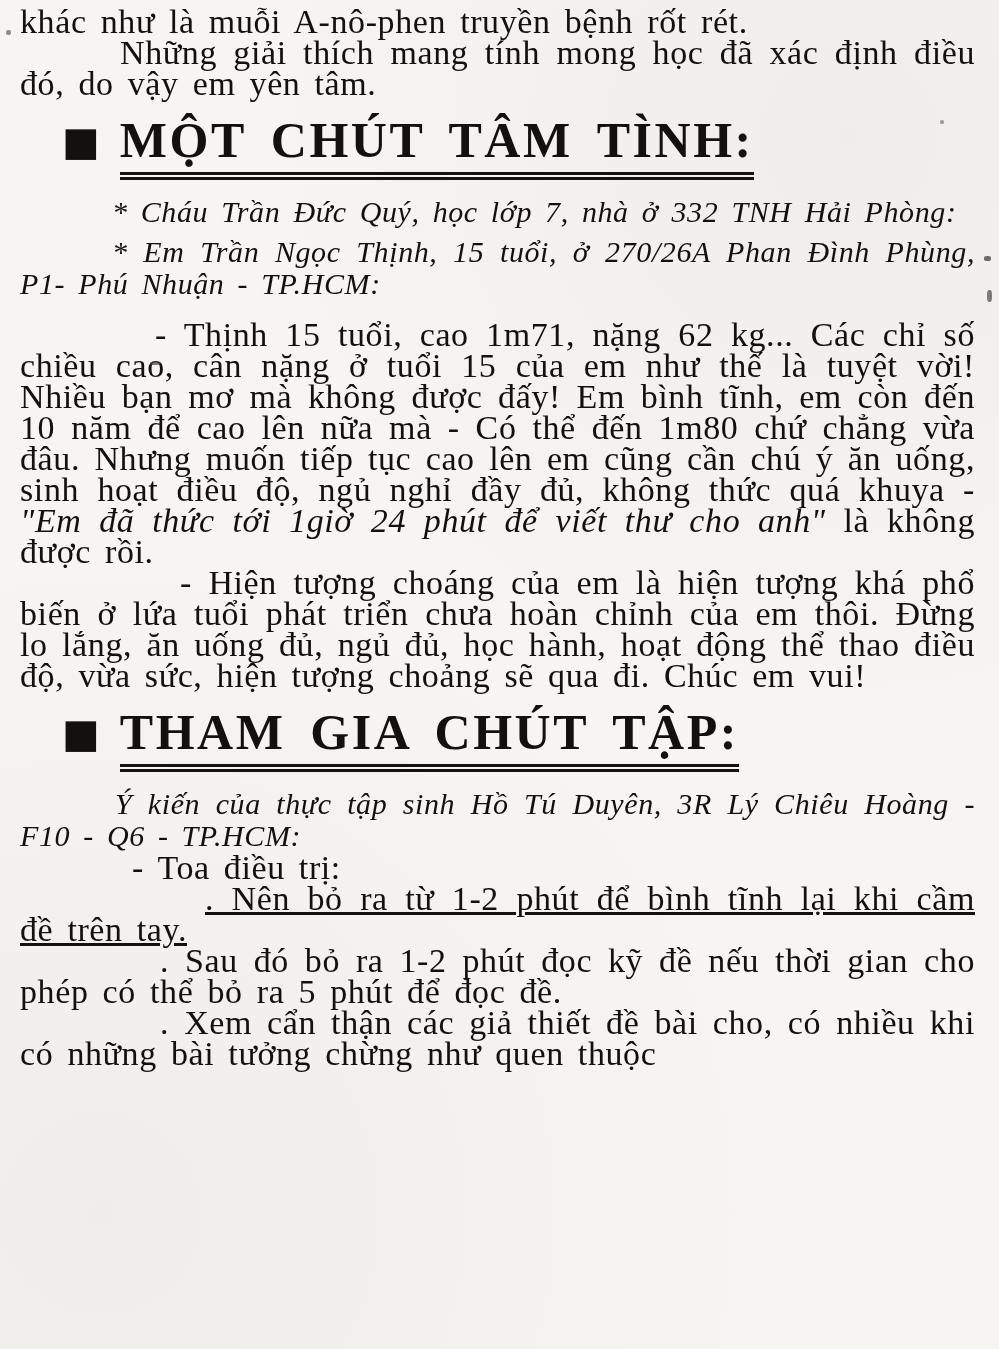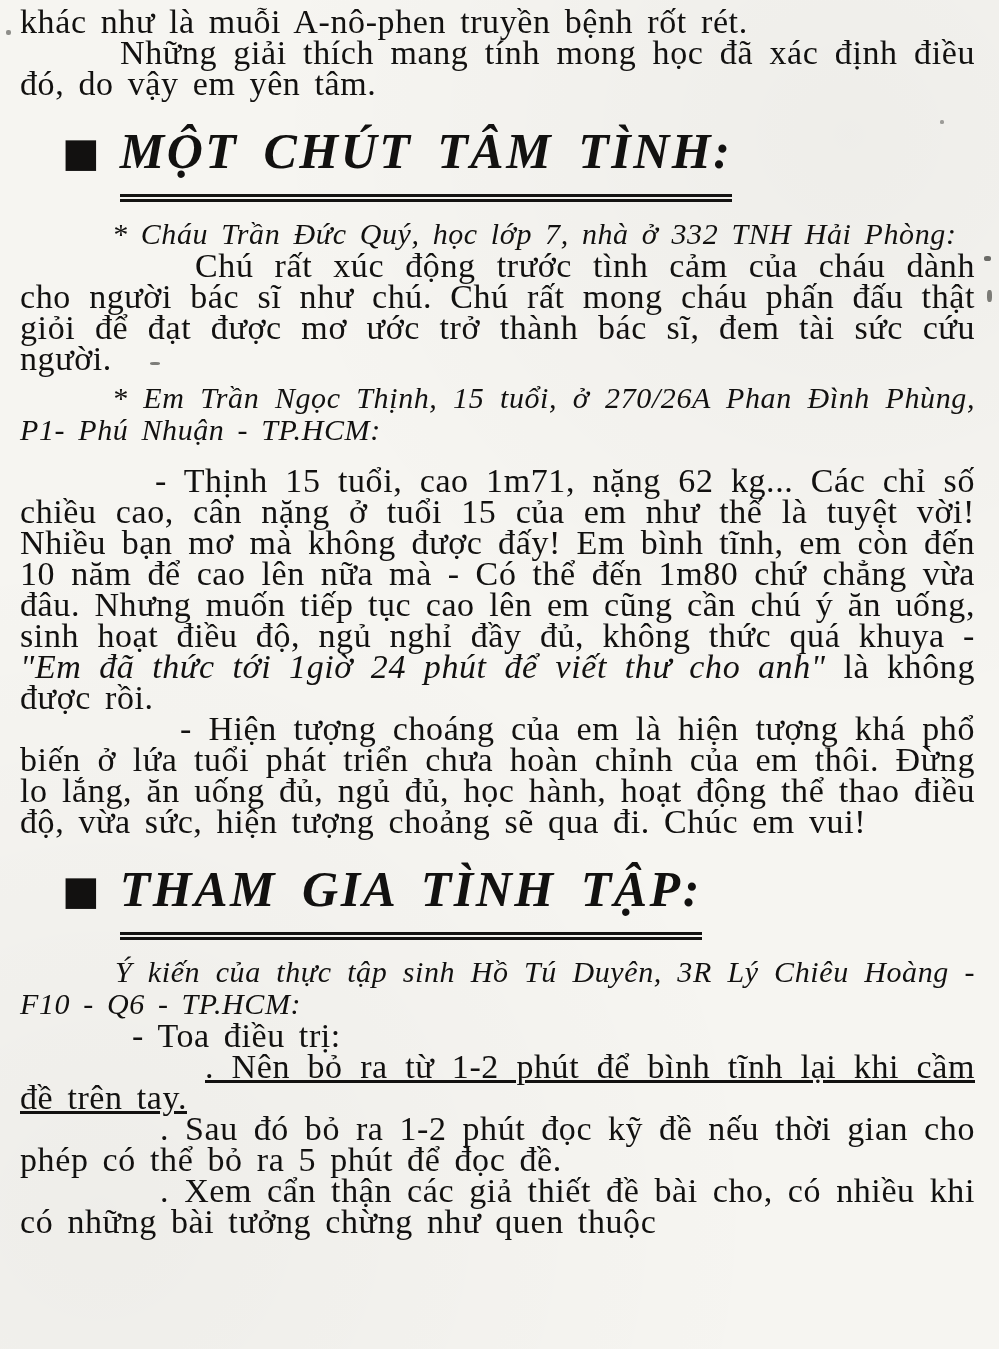--- a/index.html
+++ b/index.html
@@ -42,26 +42,25 @@
   .author {
     font-weight: normal;
     font-style: italic;
     font-size: 30px;
     line-height: 32px;
   }
   .gap-top { margin-top: 8px; }
   .heading {
     margin: 14px 0 16px 42px;
     font-size: 50px;
-    line-height: 76px;
+    line-height: 54px;
     font-weight: bold;
     letter-spacing: 2.5px;
     word-spacing: 10px;
     white-space: nowrap;
-    font-style: italic;
   }
   .heading .sq {
     display: inline-block;
     font-size: 40px;
     margin-right: 20px;
     vertical-align: 2px;
     letter-spacing: 0;
     font-family: "DejaVu Sans", sans-serif;
   }
   .heading .htext {
@@ -87,27 +86,26 @@
 <body>
 
 <div class="page">
 
   <p class="cont">khác như là muỗi A-nô-phen truyền bệnh rốt rét.</p>
   <p class="indent-100">Những giải thích mang tính mong học đã xác định điều đó, do vậy em yên tâm.</p>
 
   <h1 class="heading"><span class="sq">■</span><span class="htext">MỘT CHÚT TÂM TÌNH:</span></h1>
 
   <p class="author indent-92">* Cháu Trần Đức Quý, học lớp 7, nhà ở 332 TNH Hải Phòng:</p>
-  <p class="indent-175">Chú rất xúc động trước tình cảm của cháu dành cho người bác sĩ như chú. Chú rất mong cháu phấn đấu thật giỏi để đạt được mơ ước trở thành bác sĩ, đem tài sức cứu người.</p>
 
   <p class="author indent-92 gap-top">* Em Trần Ngọc Thịnh, 15 tuổi, ở 270/26A Phan Đình Phùng, P1- Phú Nhuận - TP.HCM:</p>
   <p class="indent-135"><span>- Thịnh 15 tuổi, cao 1m71, nặng 62 kg... Các chỉ số chiều cao, cân nặng ở tuổi 15 của em như thế là tuyệt vời! Nhiều bạn mơ mà không được đấy! Em bình tĩnh, em còn đến 10 năm để cao lên nữa mà - Có thể đến 1m80 chứ chẳng vừa đâu. Nhưng muốn tiếp tục cao lên em cũng cần chú ý ăn uống, sinh hoạt điều độ, ngủ nghỉ đầy đủ, không thức quá khuya - </span><span class="quote-italic">"Em đã thức tới 1giờ 24 phút để viết thư cho anh"</span><span> là không được rồi.</span></p>
   <p class="indent-160">- Hiện tượng choáng của em là hiện tượng khá phổ biến ở lứa tuổi phát triển chưa hoàn chỉnh của em thôi. Đừng lo lắng, ăn uống đủ, ngủ đủ, học hành, hoạt động thể thao điều độ, vừa sức, hiện tượng choảng sẽ qua đi. Chúc em vui!</p>
 
-  <h1 class="heading"><span class="sq">■</span><span class="htext">THAM GIA TÌNH TẬP:</span></h1>
+  <h1 class="heading"><span class="sq">■</span><span class="htext">THAM GIA CHÚT TẬP:</span></h1>
 
   <p class="author indent-95">Ý kiến của thực tập sinh Hồ Tú Duyên, 3R Lý Chiêu Hoàng - F10 - Q6 - TP.HCM:</p>
   <p class="indent-112">- Toa điều trị:</p>
   <p class="indent-185">. Nên bỏ ra từ 1-2 phút để bình tĩnh lại khi cầm đề trên tay.</p>
   <p class="indent-140">. Sau đó bỏ ra 1-2 phút đọc kỹ đề nếu thời gian cho phép có thể bỏ ra 5 phút để đọc đề.</p>
   <p class="indent-140">. Xem cẩn thận các giả thiết đề bài cho, có nhiều khi có những bài tưởng chừng như quen thuộc</p>
 
   <div class="speck speck-1"></div>
   <div class="speck speck-2"></div>
   <div class="speck speck-3"></div>

